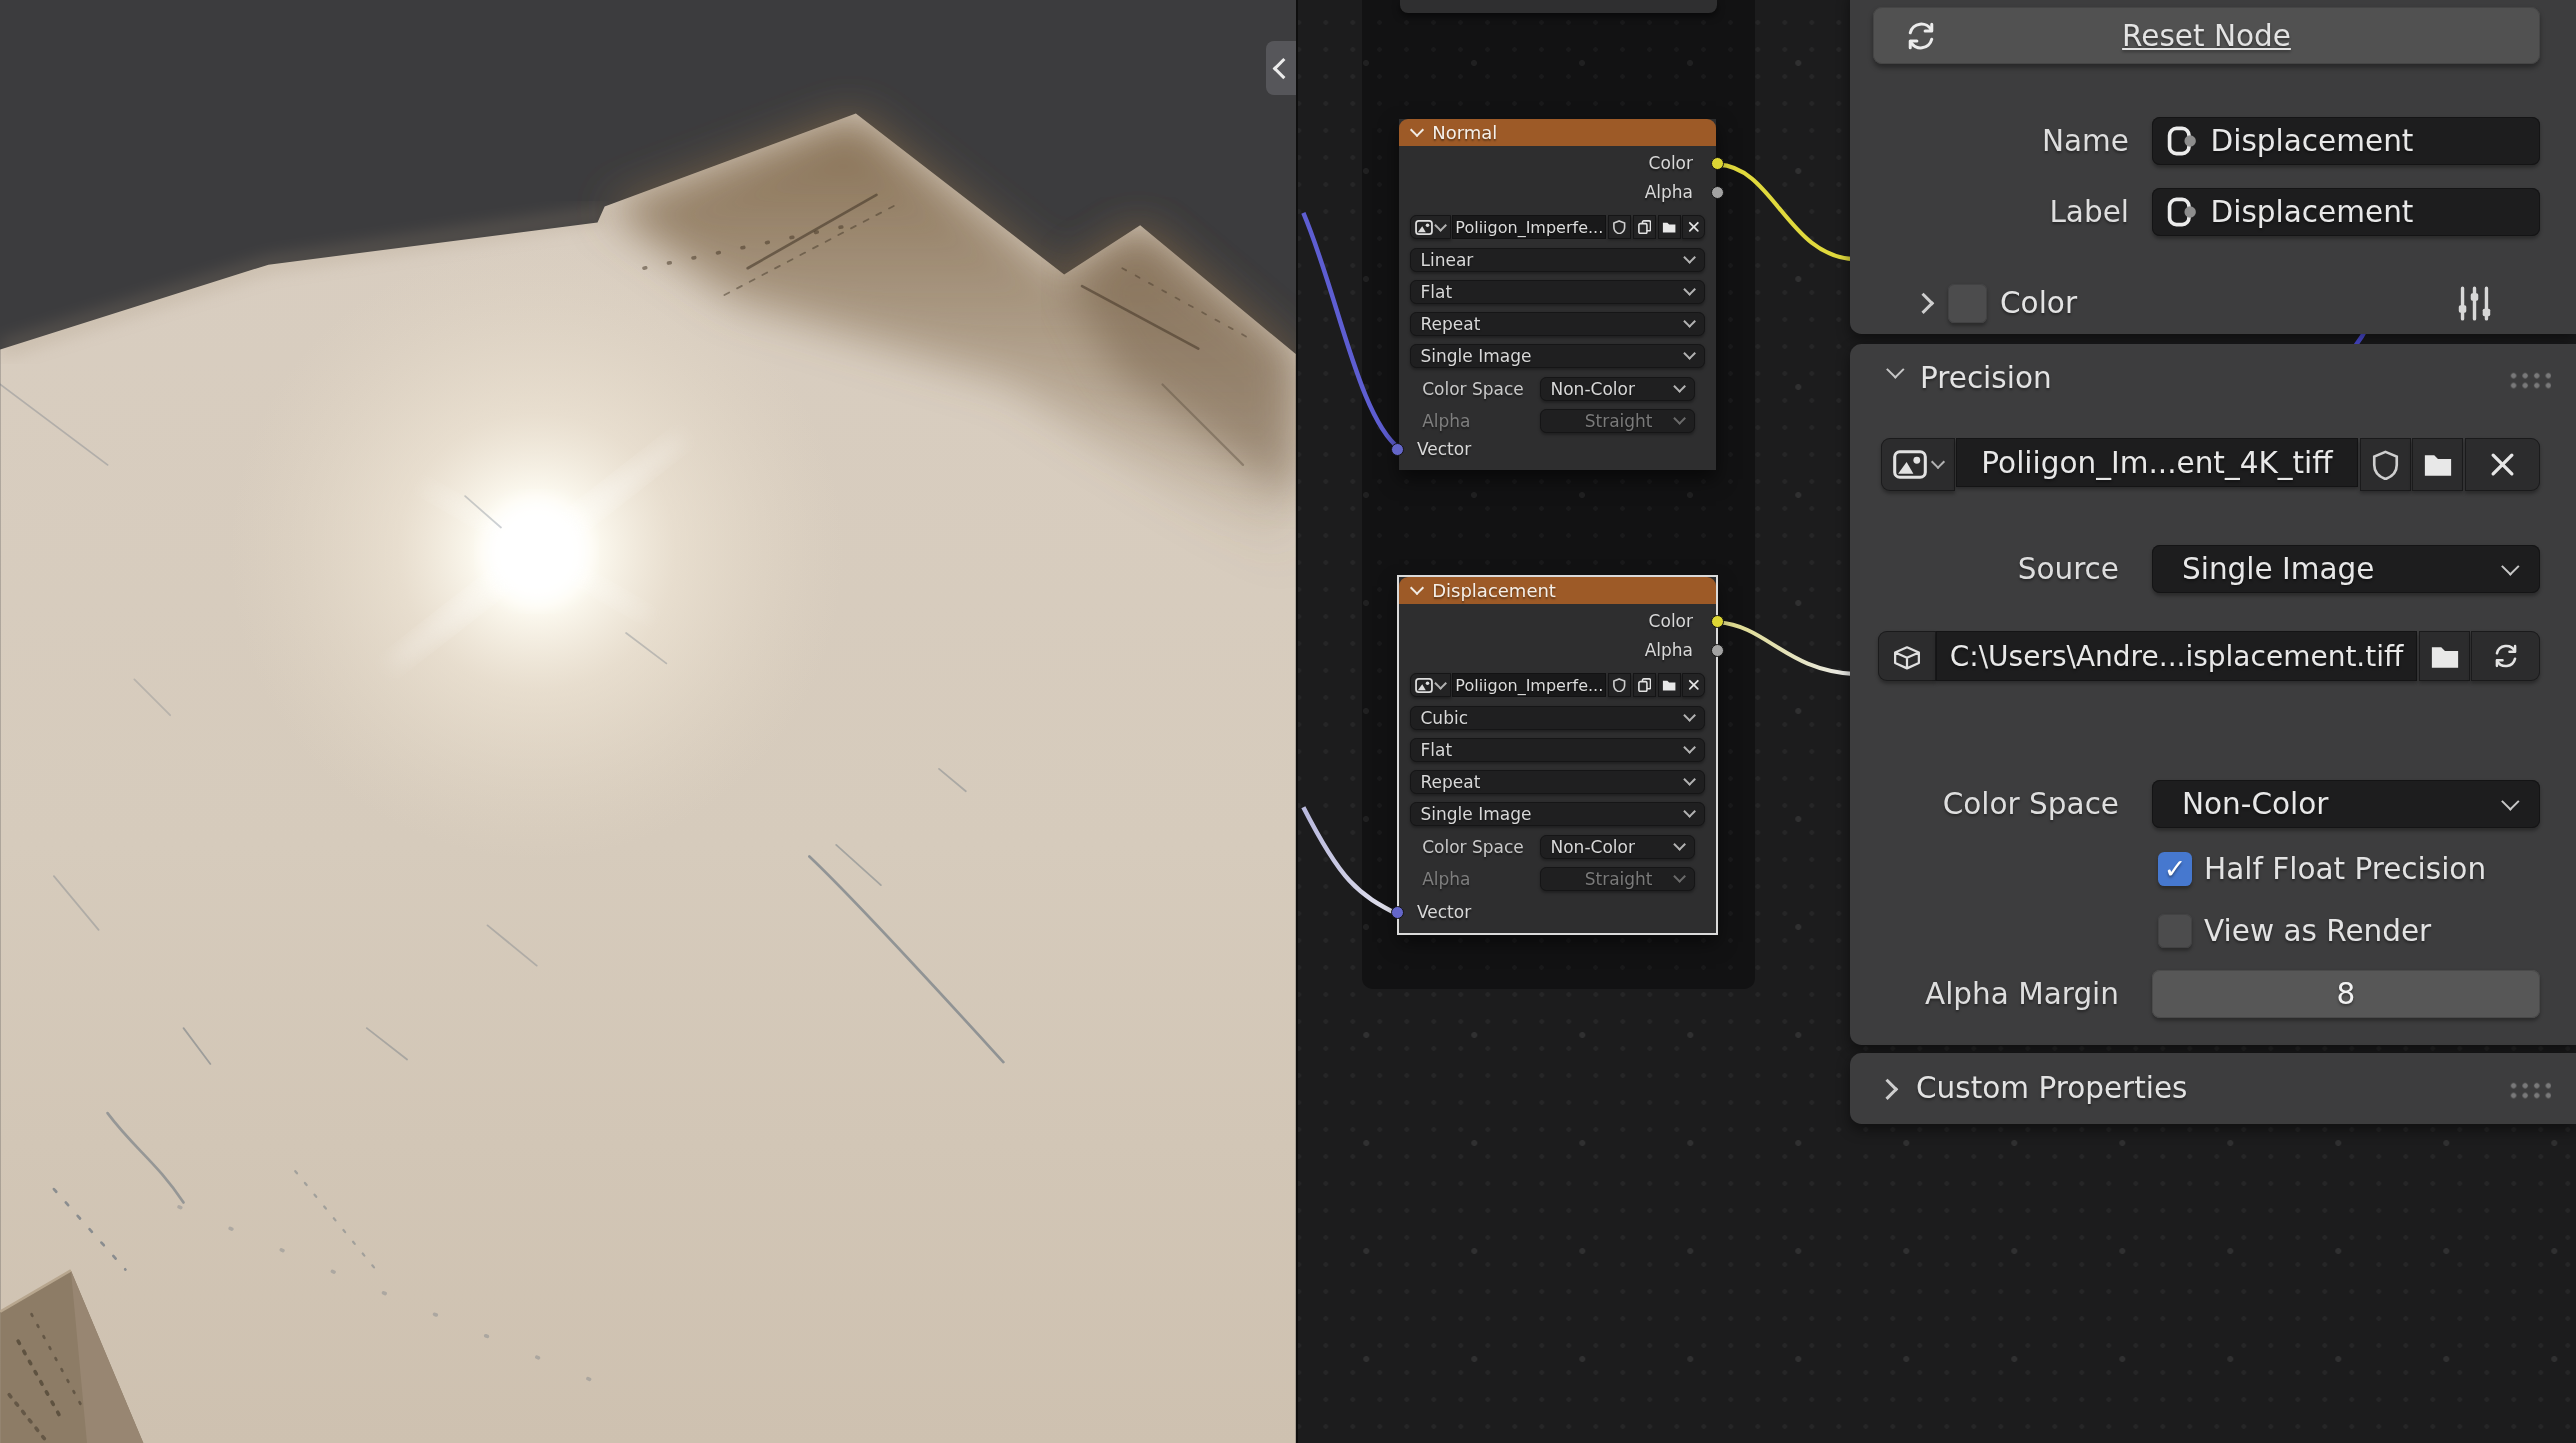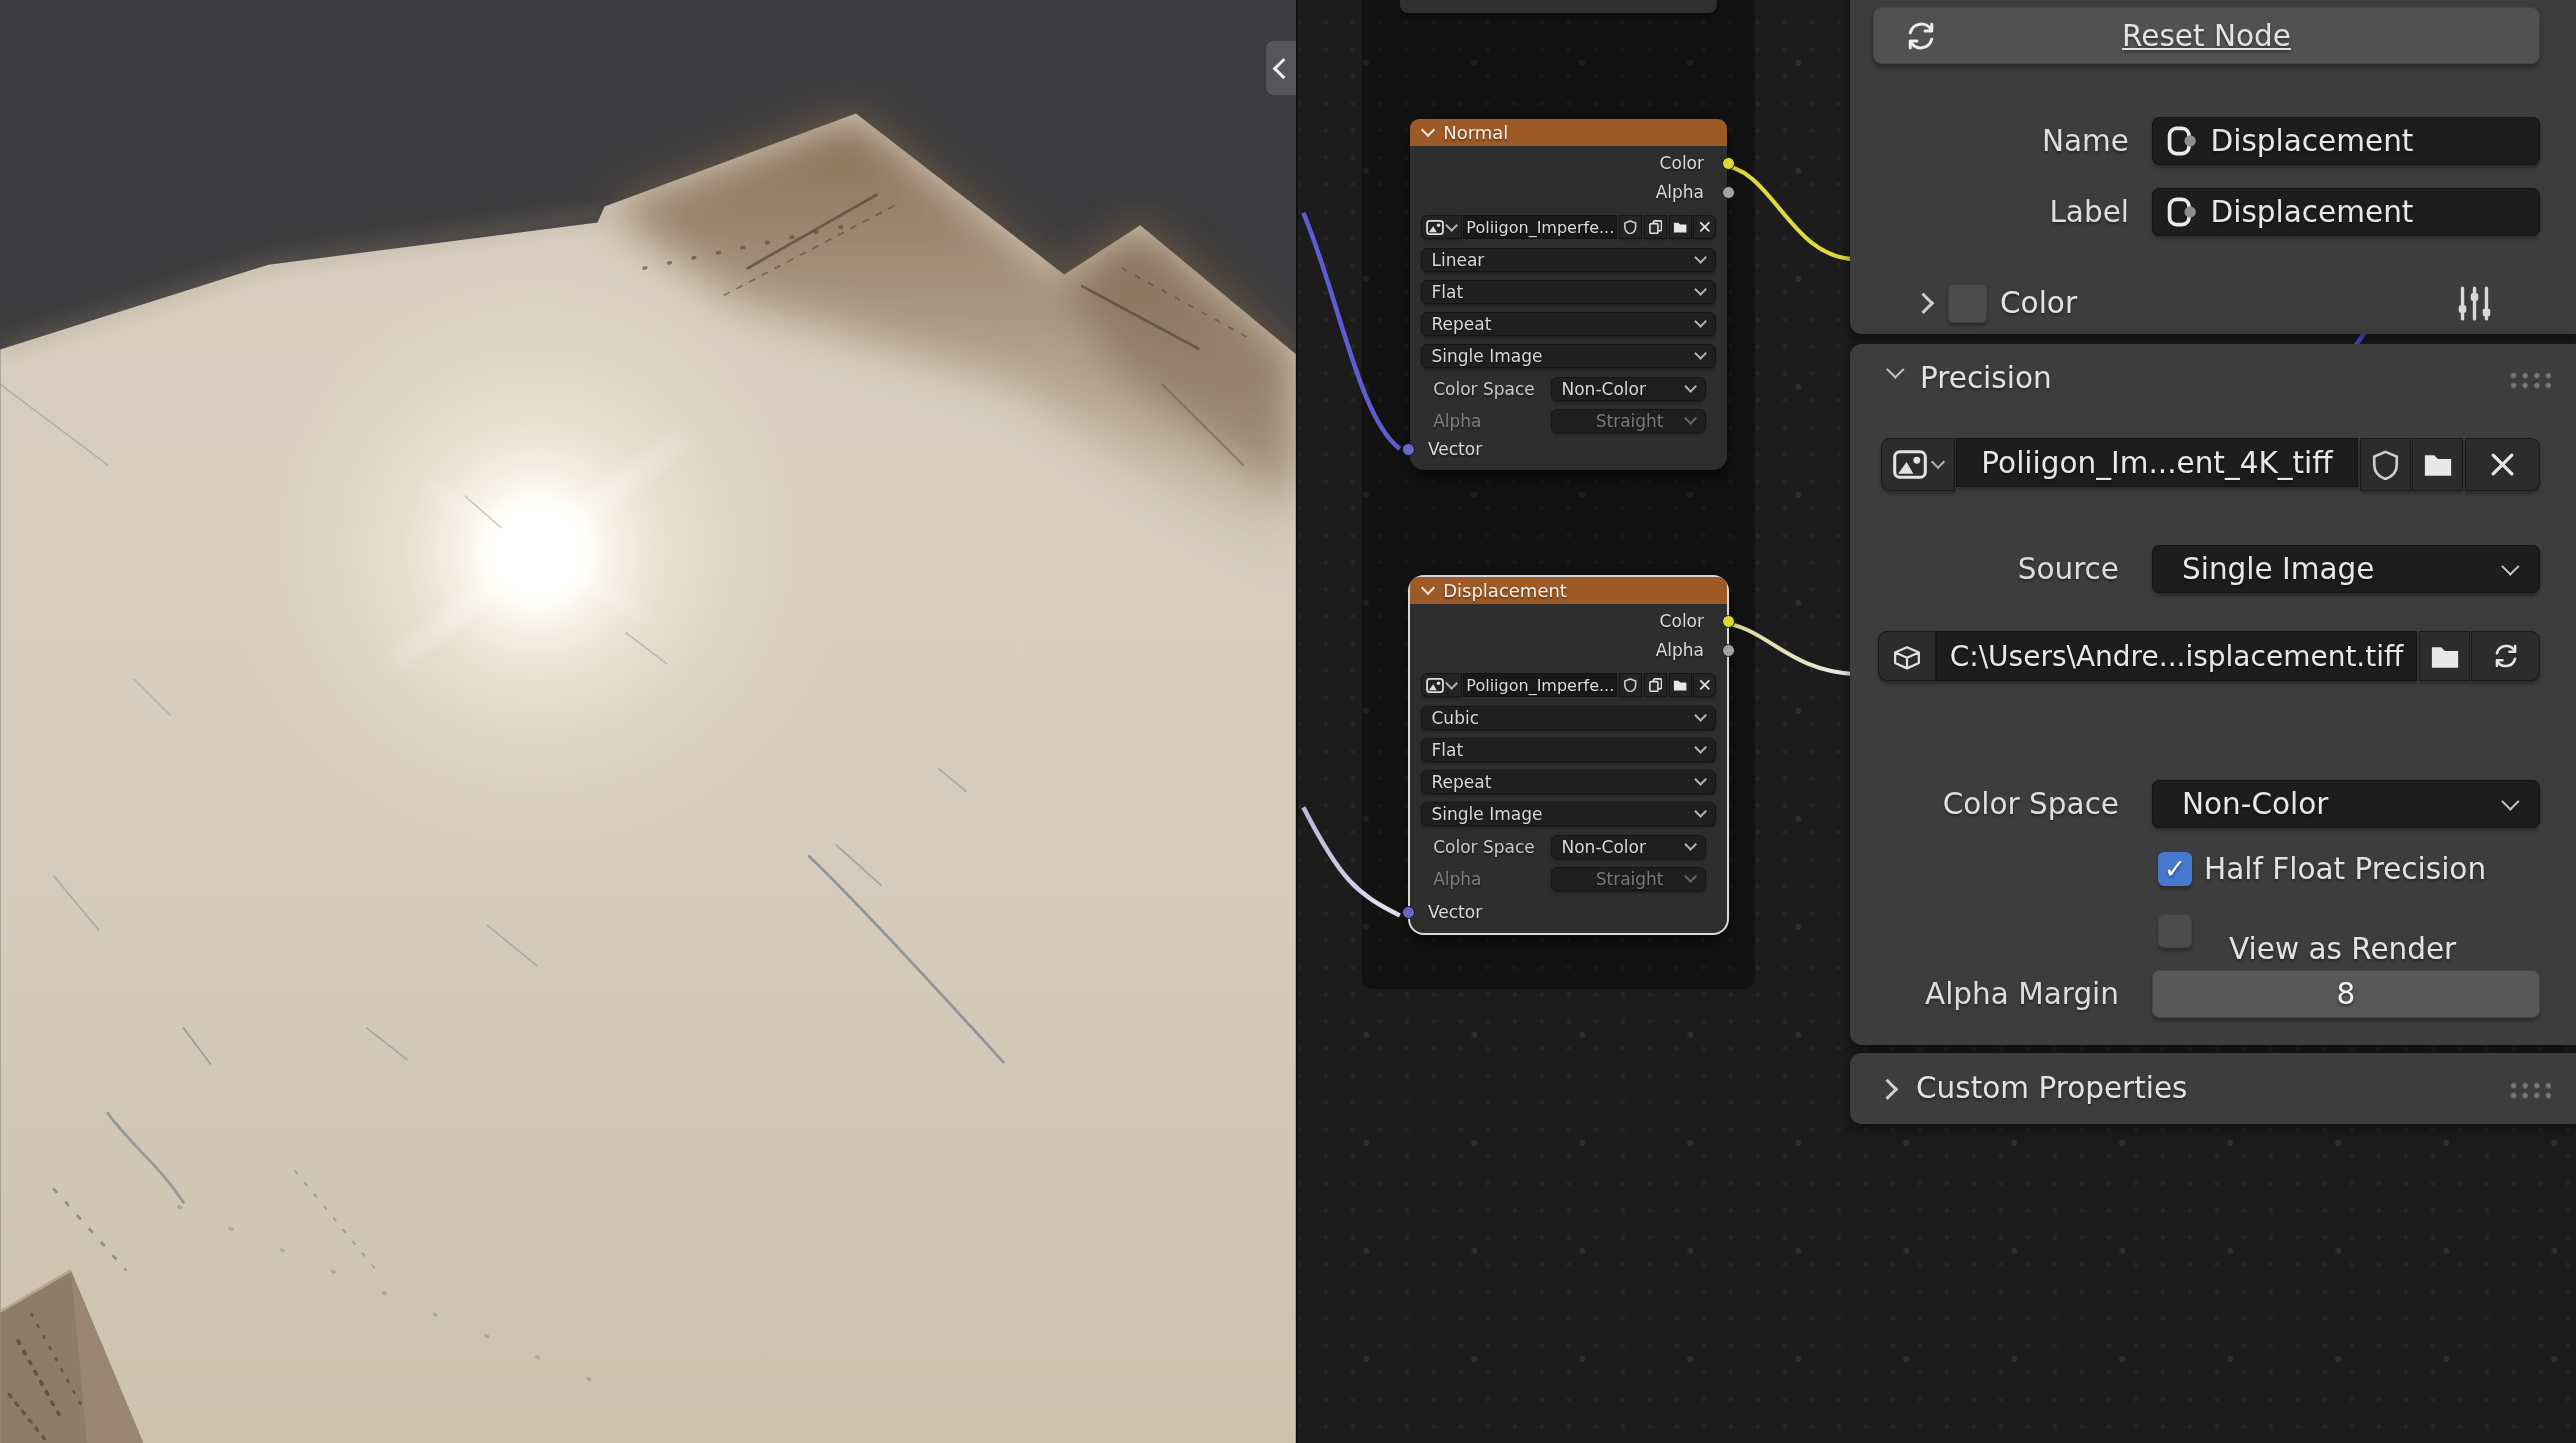--- a/index.html
+++ b/index.html
@@ -22,21 +22,21 @@
     background-size:108px 108px,27px 27px;background-position:14.3px 9px,14.3px 9px;}
   .backdrop{position:absolute;left:64px;top:0;width:393px;height:989px;background:#121213;
     border-radius:0 0 10.7px 10.7px;
     background-image:radial-gradient(circle,#202021 2.7px,transparent 3.2px),
                      radial-gradient(circle,#1a1a1b 2px,transparent 2.5px);
     background-size:108px 108px,27px 27px;background-position:-50px 9px,-50px 9px;}
   .sliver{position:absolute;left:102px;top:0;width:317px;height:12.5px;background:#2f2f30;
     border-radius:0 0 8px 8px;box-shadow:0 3.6px 7.2px rgba(0,0,0,.5);}
   .wires{position:absolute;left:0;top:0;z-index:2;}
 
-  .node{position:absolute;left:112px;width:317px;background:#2e2e2f;border-radius:14px;
+  .node{position:absolute;left:101px;width:317px;background:#2e2e2f;border-radius:0;
     box-shadow:0 9px 18px rgba(0,0,0,.55);font-size:17px;color:#d8d8d8;z-index:3;}
   .node.active{outline:2.2px solid #dadada;}
   .node-header{position:absolute;left:0;top:0;right:0;height:27px;background:#9d5a27;
     border-radius:9px 9px 0 0;display:flex;align-items:center;padding-left:12.5px;gap:10.7px;
     color:#f4efe9;font-size:18px;text-shadow:0 1.8px 1.8px rgba(0,0,0,.4);box-sizing:border-box;}
   .hdr-chev{width:8px;height:8px;border-left:2.2px solid #f0ebe4;border-bottom:2.2px solid #f0ebe4;
     transform:rotate(-45deg);margin-top:-4.5px;flex:0 0 auto;}
   .outlab{position:absolute;right:23px;height:21.5px;line-height:21.5px;text-shadow:0 1.8px 1.8px rgba(0,0,0,.45);}
   .inlab{position:absolute;left:18px;height:21.5px;line-height:21.5px;text-shadow:0 1.8px 1.8px rgba(0,0,0,.45);}
   .socket{position:absolute;width:13.4px;height:13.4px;border-radius:50%;
@@ -467,21 +467,21 @@
       <span>Non-Color</span>
       <div class="cvd-big" style="margin-left:auto;"></div>
     </div>
 
     <div class="checkbox on" style="left:308px;top:508px;">
       <span>✓</span>
     </div>
     <div style="position:absolute;left:354px;top:508px;height:34px;line-height:34px;">Half Float Precision</div>
 
     <div class="checkbox off" style="left:308px;top:570px;"></div>
-    <div style="position:absolute;left:354px;top:588px;height:34px;line-height:34px;margin-left:25px;">View as Render</div>
+    <div style="position:absolute;left:354px;top:570px;height:34px;line-height:34px;">View as Render</div>
 
     <div class="slabel" style="left:0;width:269px;top:626px;">Alpha Margin</div>
     <div style="position:absolute;left:302px;top:626px;width:388px;height:48px;background:#575757;border-radius:8px;
                 box-shadow:inset 0 0 0 0.9px #4a4a4a,0 2.7px 3.6px rgba(0,0,0,.3);display:flex;align-items:center;justify-content:center;color:#f2f2f2;">8</div>
   </div>
 
   <div class="panel" style="top:1053px;height:71px;">
     <div style="position:absolute;left:30px;top:29px;" class="cvr-big"></div>
     <div style="position:absolute;left:66px;top:0;height:71px;line-height:71px;">Custom Properties</div>
     <div class="grip" style="right:25px;top:26px;"></div>

